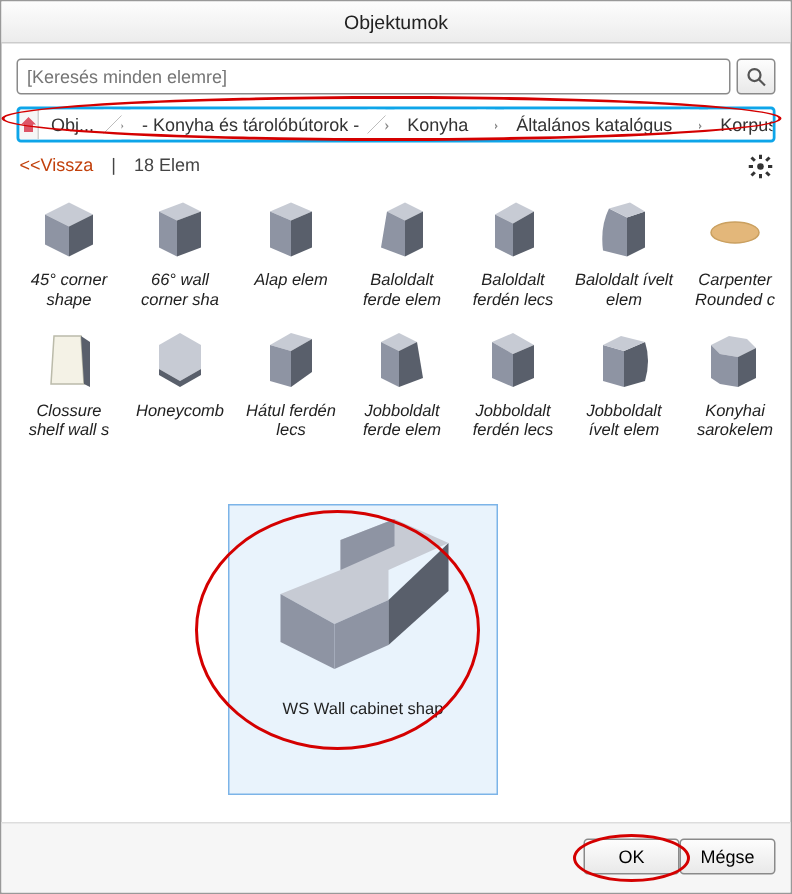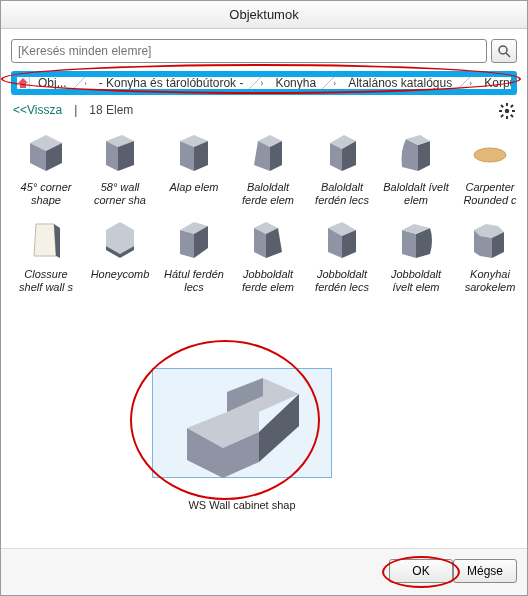--- a/index.html
+++ b/index.html
@@ -3,33 +3,33 @@
 <meta charset="utf-8">
 <style>
   * { box-sizing: border-box; font-family: "Segoe UI", Tahoma, sans-serif; }
   body { margin: 0; background: #fff; width: 528px; height: 596px; overflow: hidden; position: relative; }
   .window { width: 528px; height: 596px; border: 1px solid #999; background: #fff; display: flex; flex-direction: column; }
   .titlebar { height: 28px; line-height: 28px; text-align: center; font-size: 13px; color: #222; background: linear-gradient(#fdfdfd,#ececec); border-bottom: 1px solid #ccc; }
   .content { padding: 10px 10px 6px 10px; flex: 1 1 auto; display: flex; flex-direction: column; }
   .searchrow { display: flex; gap: 4px; margin-bottom: 8px; }
   .searchbox { flex: 1; height: 24px; border: 1px solid #8a8a8a; border-radius: 3px; padding: 0 6px; font-size: 12px; color: #555; background: #fff; }
   .searchbtn { width: 26px; height: 24px; border: 1px solid #8a8a8a; border-radius: 3px; background: linear-gradient(#fdfdfd,#e9e9e9); display:flex; align-items:center; justify-content:center; cursor:pointer; }
-  .breadcrumb { position: relative; display: flex; align-items: stretch; height: 24px; border: 6px solid #0ea5e9; border-radius: 3px; background: #fff; font-size: 12px; color: #333; overflow:hidden; margin-bottom:4px;}
+  .breadcrumb { position: relative; display: flex; align-items: stretch; height: 24px; border: 2px solid #0ea5e9; border-radius: 3px; background: #fff; font-size: 12px; color: #333; overflow:hidden; margin-bottom:4px;}
   .bc-home { width: 22px; display:flex; align-items:center; justify-content:center; background:#f6f6f6; border-right:1px solid #d0d0d0;}
   .bc-seg { display:flex; align-items:center; padding: 0 12px 0 8px; position:relative; background:#fff; cursor:pointer; white-space:nowrap;}
   .bc-seg:not(:last-child)::after{
     content:""; position:absolute; right:-6px; top:0; bottom:0; width:12px;
     background: linear-gradient(135deg,#fff 49%, #bdbdbd 50%, #fff 51%);
     
   }
   .bc-sep { display:flex; align-items:center; padding:0 4px; color:#888;}
   .annot-ellipse { position:absolute; border:2px solid #d40000; border-radius:50%; pointer-events:none; }
   .annot-bc { left:1px; top:64px; width:520px; height:30px; }
   .metarow { display:flex; align-items:center; font-size:12px; color:#444; margin: 4px 0 2px 2px; gap:12px; position:relative;}
-  .back { color:#0f766e; }
+  .back { color:#c2410c; }
   .gear { position:absolute; right:2px; top:0; cursor:pointer;}
   .grid { display:grid; grid-template-columns: repeat(7, 1fr); gap: 4px 4px; padding-top:6px;font-style:italic; }
   .item { display:flex; flex-direction:column; align-items:center; font-size:11px; color:#222; text-align:center; line-height:1.15; cursor:pointer; padding:2px;}
   .thumb { width:52px; height:52px; display:flex; align-items:center; justify-content:center; }
   .lbl { margin-top:2px; width:66px; overflow:hidden; }
   
   .sel-preview { position:absolute; border:1px solid #7cb4e8; background:#e9f3fc; }
   .sel-preview .big { width:100%; display:flex; align-items:center; justify-content:center; }
   .sel-caption { font-size:11px; text-align:center; padding:2px 4px; color:#222;}
   .annot-sel { left:130px; top:340px; width:190px; height:160px; }
@@ -130,21 +130,21 @@
           <div class="lbl">45° corner shape</div>
       </div>
       <div class="item">
         <div class="thumb">
           <svg width="44" height="44" viewBox="0 0 44 44">
               <polygon class="shape-lite" points="8,10 24,4 36,10 20,16"></polygon>
               <polygon class="shape-fill" points="8,10 20,16 20,40 8,34"></polygon>
               <polygon class="shape-dark" points="36,10 20,16 20,40 36,34"></polygon>
             </svg>
         </div>
-          <div class="lbl">58° wall corner sha</div>
+          <div class="lbl">66° wall corner sha</div>
       </div>
       <div class="item">
         <div class="thumb">
           <svg width="44" height="44" viewBox="0 0 44 44">
               <polygon class="shape-lite" points="8,10 22,4 36,10 22,16"></polygon>
               <polygon class="shape-fill" points="8,10 22,16 22,40 8,34"></polygon>
               <polygon class="shape-dark" points="36,10 22,16 22,40 36,34"></polygon>
             </svg>
         </div>
           <div class="lbl">Alap elem</div>
@@ -254,21 +254,21 @@
               <polygon class="shape-fill" points="6,12 12,18 12,38 6,34"></polygon>
               <polygon class="shape-dark" points="36,14 24,20 24,40 36,34"></polygon>
               <polygon class="shape-fill" points="12,18 24,20 24,40 12,38"></polygon>
             </svg>
         </div>
           <div class="lbl">Konyhai sarokelem</div>
       </div>
 
     </div>
 
-    <div class="sel-preview" style="left:152px; top:336px; width:180px; height:110px;margin-top:32px;">
+    <div class="sel-preview" style="left:152px; top:336px; width:180px; height:194px;">
       <div class="big" style="height:128px;">
         <svg width="150" height="110" viewBox="0 0 150 110">
           <polygon class="shape-lite" points="20,50 60,34 60,14 96,0 132,16 92,34 92,54 56,70"></polygon>
           <polygon class="shape-fill" points="20,50 56,70 56,100 20,82"></polygon>
           <polygon class="shape-fill" points="56,70 92,54 92,84 56,100"></polygon>
           <polygon class="shape-dark" points="92,54 132,16 132,48 92,84"></polygon>
           <polygon class="shape-fill" points="60,34 96,18 96,0 60,14"></polygon>
         </svg>
       </div>
       <div class="sel-caption">WS Wall cabinet shap</div>

